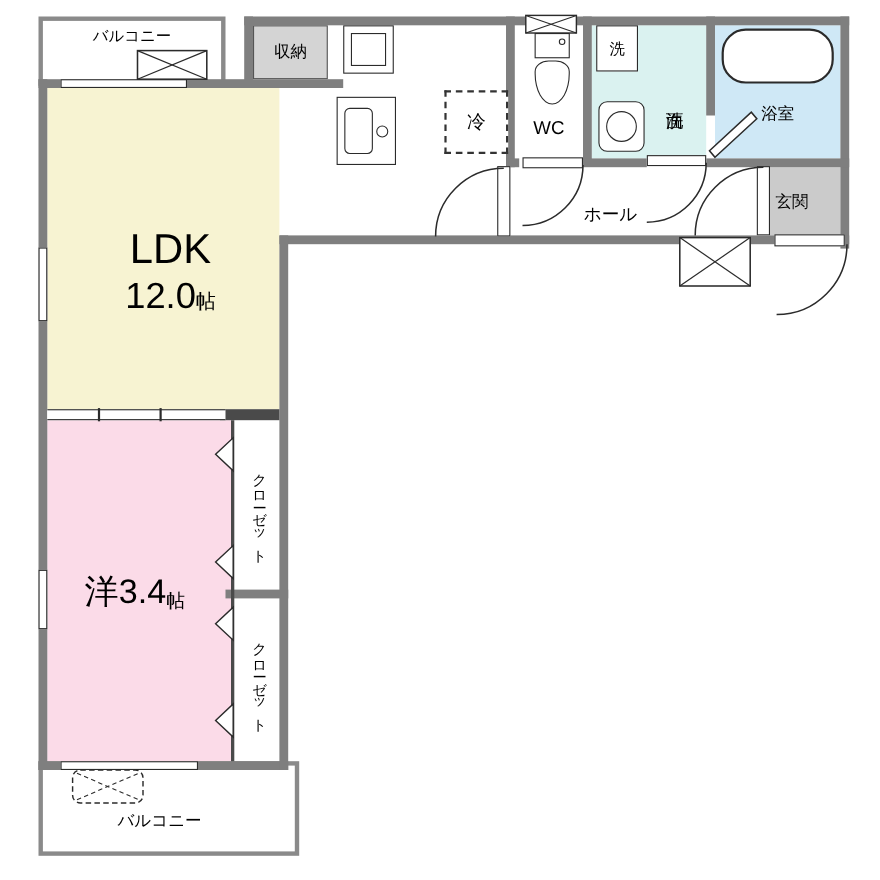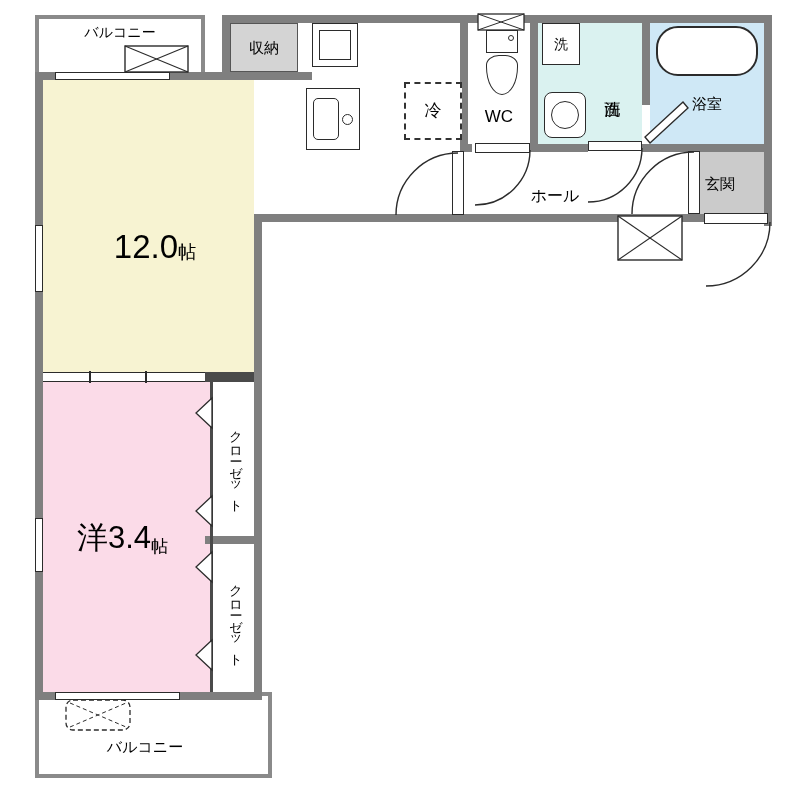--- a/index.html
+++ b/index.html
@@ -115,20 +115,21 @@
       <line x1="70" y1="703" x2="126" y2="727" stroke="#2b2b2b" stroke-width="1" stroke-dasharray="4,3"></line>
       <line x1="70" y1="727" x2="126" y2="703" stroke="#2b2b2b" stroke-width="1" stroke-dasharray="4,3"></line>
     </g>
   </svg>
 
   <div class="label" style="left:40px;top:22px;width:160px;height:20px;font-size:14px;">バルコニー</div>
 
   <div class="label" style="left:230px;top:23px;width:68px;height:49px;font-size:15px;">収納</div>
 
   <div class="label" style="left:55px;top:192px;width:200px;height:110px;flex-direction:column;">
+    <div style="font-size:38px;"><span>LDK</span></div>
     <div style="font-size:33px;display:flex;align-items:flex-end;">
       <span>12.0</span>
         <span class="unit">帖</span>
     </div>
   </div>
 
   <div class="label" style="left:404px;top:82px;width:58px;height:58px;font-size:17px;">冷</div>
 
   <div class="label" style="left:466px;top:104px;width:66px;height:26px;font-size:17px;">WC</div>
 

